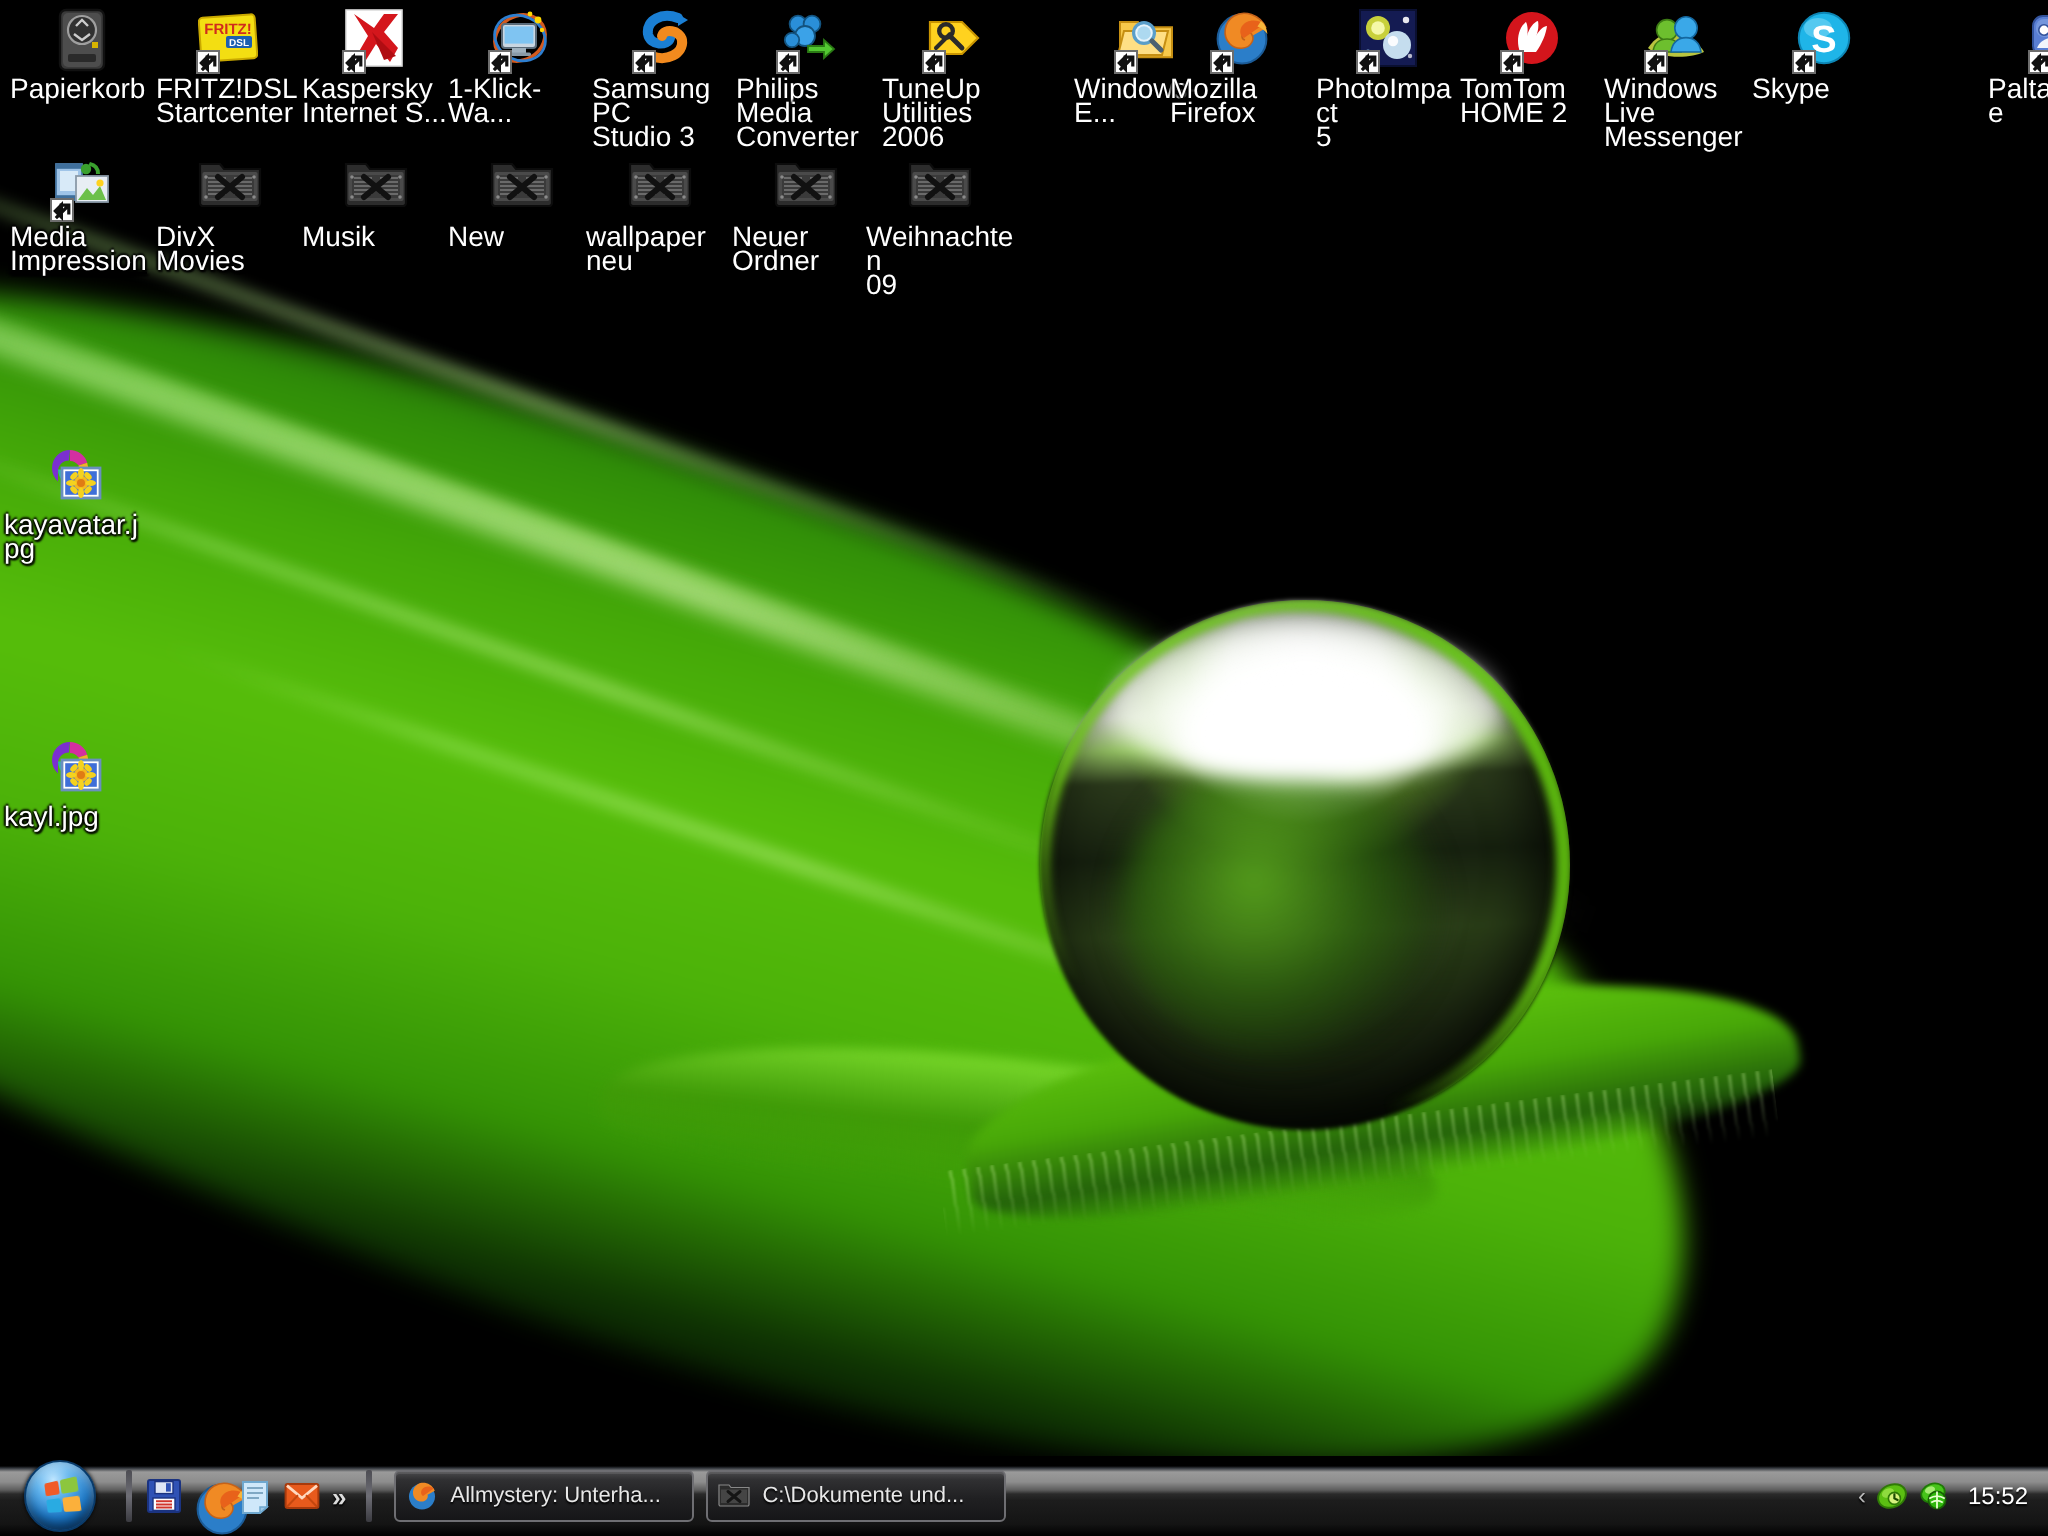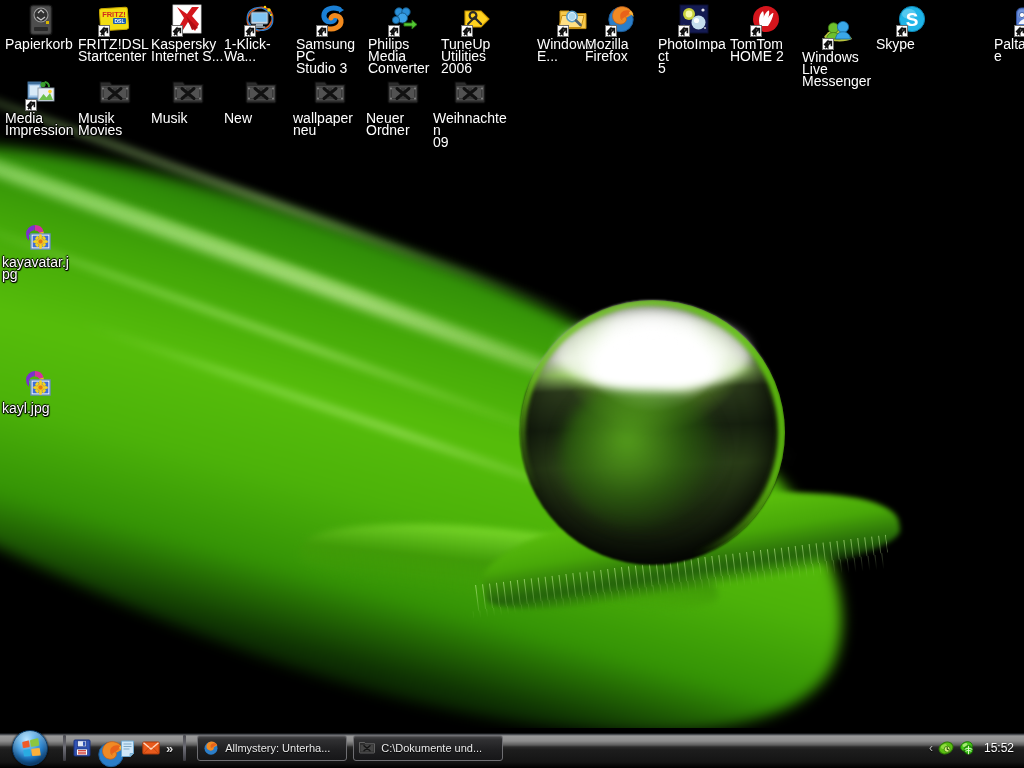--- a/index.html
+++ b/index.html
@@ -457,21 +457,21 @@
         <div class="glyph"><svg width="30" height="30" viewBox="0 0 30 30">
       <circle cx="15" cy="15" r="13" fill="#d4151c"></circle>
       <path d="M9 22 C7 17 8 10 12 7 C13 9 13 12 12.5 14 C13.5 10 16 7 18 6.5 C18.5 9 18 12 17 14 C18.5 11 21 9 22.5 9 C22 13 20 18 17 22 Z" fill="#ffffff"></path>
     </svg><span class="shortcut">
   <svg width="9" height="9" viewBox="0 0 9 9">
               <path d="M1.5 7.5 L7 2 M3.6 1.6 H7.4 V5.4" stroke="#111" stroke-width="1.6" fill="none" stroke-linecap="square"></path>
             </svg>
 </span></div>
         <div class="label">TomTom<br>HOME 2</div>
       </div>
-      <div class="dicon" style="left: 802px; top: 17px;">
+      <div class="dicon" style="left: 802px; top: 4px;">
         <div class="glyph"><svg width="30" height="30" viewBox="0 0 30 30">
       <path d="M1 20 C6 12 14 11 20 14 C25 16.5 28 20 29 22 C23 25 8 26 1 20 z" fill="#d9e64a" opacity=".85"></path>
       <circle cx="10.5" cy="11" r="5.2" fill="#6dbf2e" stroke="#3c7a14" stroke-width="0.8"></circle>
       <path d="M3.5 22 C4 17.5 7 15.5 10.5 15.5 C14 15.5 17 17.5 17.5 22 z" fill="#6dbf2e" stroke="#3c7a14" stroke-width="0.8"></path>
       <circle cx="20" cy="10" r="5.6" fill="#3aa8e8" stroke="#14679f" stroke-width="0.8"></circle>
       <path d="M12.5 22 C13 17 16.5 14.8 20 14.8 C23.5 14.8 27 17 27.5 22 z" fill="#3aa8e8" stroke="#14679f" stroke-width="0.8"></path>
     </svg><span class="shortcut">
   <svg width="9" height="9" viewBox="0 0 9 9">
               <path d="M1.5 7.5 L7 2 M3.6 1.6 H7.4 V5.4" stroke="#111" stroke-width="1.6" fill="none" stroke-linecap="square"></path>
             </svg>
@@ -531,21 +531,21 @@
       <rect x="2.2" y="8" width="27.6" height="14.5" rx="1" fill="#4a4a4a"></rect>
       <rect x="4" y="9.5" width="24" height="11.5" fill="#3a3a3a"></rect>
       <path d="M5 11 h9 M5 13 h9 M5 15 h9 M5 17 h9 M5 19 h9" stroke="#6a6a6a" stroke-width="1"></path>
       <path d="M18 11 h9 M18 13 h9 M18 15 h9 M18 17 h9 M18 19 h9" stroke="#6a6a6a" stroke-width="1"></path>
       <path d="M10 10.5 L22 20.5 M22 10.5 L10 20.5" stroke="#111" stroke-width="3" stroke-linecap="round"></path>
       <circle cx="4" cy="20.5" r="0.9" fill="#8a8a8a"></circle>
       <circle cx="28" cy="20.5" r="0.9" fill="#8a8a8a"></circle>
       <circle cx="4" cy="10.5" r="0.9" fill="#8a8a8a"></circle>
       <circle cx="28" cy="10.5" r="0.9" fill="#8a8a8a"></circle>
     </svg></div>
-        <div class="label">Musik Movies</div>
+        <div class="label">DivX Movies</div>
       </div>
       <div class="dicon" style="left: 151px; top: 78px;">
         <div class="glyph"><svg width="32" height="26" viewBox="0 0 32 26">
       <path d="M1 4 h10 l2 2.5 h18 v17 a1.5 1.5 0 0 1 -1.5 1.5 h-27 a1.5 1.5 0 0 1 -1.5 -1.5 z" fill="#2c2c2c" stroke="#0c0c0c" stroke-width="1.1"></path>
       <rect x="2.2" y="8" width="27.6" height="14.5" rx="1" fill="#4a4a4a"></rect>
       <rect x="4" y="9.5" width="24" height="11.5" fill="#3a3a3a"></rect>
       <path d="M5 11 h9 M5 13 h9 M5 15 h9 M5 17 h9 M5 19 h9" stroke="#6a6a6a" stroke-width="1"></path>
       <path d="M18 11 h9 M18 13 h9 M18 15 h9 M18 17 h9 M18 19 h9" stroke="#6a6a6a" stroke-width="1"></path>
       <path d="M10 10.5 L22 20.5 M22 10.5 L10 20.5" stroke="#111" stroke-width="3" stroke-linecap="round"></path>
       <circle cx="4" cy="20.5" r="0.9" fill="#8a8a8a"></circle>

